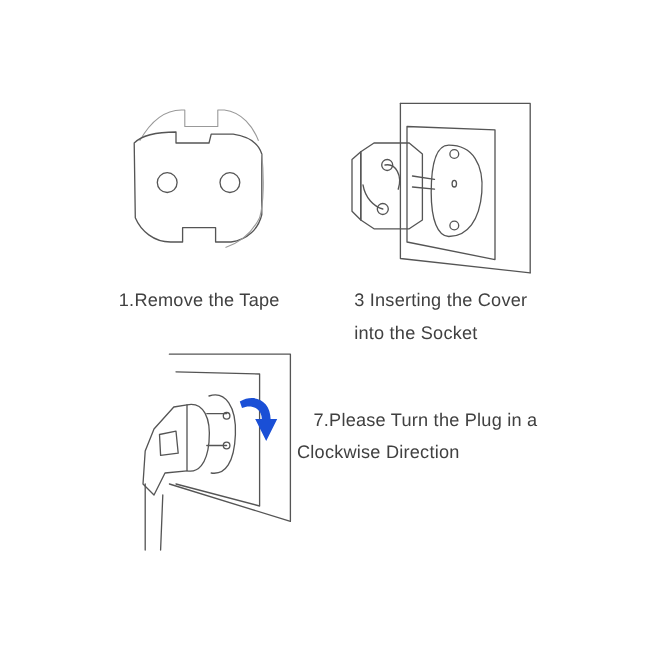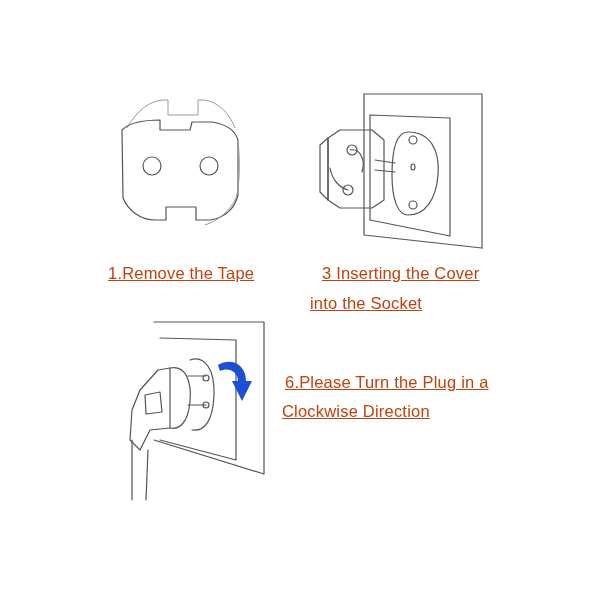--- a/index.html
+++ b/index.html
@@ -1,17 +1,17 @@
 <!DOCTYPE html>
 <html><head>
 <meta charset="utf-8">
 <style>
   html, body { margin:0; padding:0; background:#ffffff; }
   body { width:600px; height:600px; position:relative; overflow:hidden; font-family:"Liberation Sans", sans-serif; }
-  .caption { position:absolute; color:#c2410c; font-size:16.5px; line-height:28px; white-space:nowrap; letter-spacing:0.2px;text-decoration:underline; }
+  .caption { position:absolute; color:#404040; font-size:16.5px; line-height:28px; white-space:nowrap; letter-spacing:0.2px; }
   svg { position:absolute; overflow:visible; }
   .ln { fill:none; stroke:#555; stroke-width:1.2; stroke-linejoin:round; stroke-linecap:round; }
   .lnl { fill:none; stroke:#999; stroke-width:1; stroke-linejoin:round; }
 </style>
 </head>
 <body>
 
 <svg style="left:100px;top:80px;" width="180" height="160" viewBox="0 0 180 160">
   <path class="lnl" d="M27,48 C40,25 55,20 65,20 L68,20 L68,35 L98,35 L98,20 L104,20 C120,22 130,35 135,48"></path>
   <path class="ln" d="M22,50 C30,42 45,40 60,40 L60,50 L90,50 L92,42 L112,42 C125,44 135,50 138,60 L138,115 C135,128 125,138 110,140 L96,140 L96,127 L66,127 L66,140 L55,140 C40,140 28,130 23,118 Z"></path>
@@ -50,16 +50,16 @@
   <path class="ln" d="M22,130 L22,190 M38,140 L36,190"></path>
 </svg>
 
 <svg style="left:218px;top:357px;" width="36" height="46" viewBox="0 0 36 46">
   <path d="M0,8 C14,0 28,8 28,24 L34,24 L24,44 L14,24 L20,24 C20,14 10,10 2,14 Z" fill="#1a4fd6"></path>
 </svg>
 
 <div class="caption" style="left:108px;top:259px;">1.Remove the Tape</div>
 
 <div class="caption" style="left:322px;top:259px;">3 Inserting the Cover</div>
-<div class="caption" style="left:310px;top:289px;">into the Socket</div>
+<div class="caption" style="left:322px;top:289px;">into the Socket</div>
 
-<div class="caption" style="left:285px;top:368px;">6.Please Turn the Plug in a</div>
-<div class="caption" style="left:282px;top:397px;">Clockwise Direction</div>
+<div class="caption" style="left:285px;top:368px;">7.Please Turn the Plug in a</div>
+<div class="caption" style="left:270px;top:397px;">Clockwise Direction</div>
 
 </body></html>

